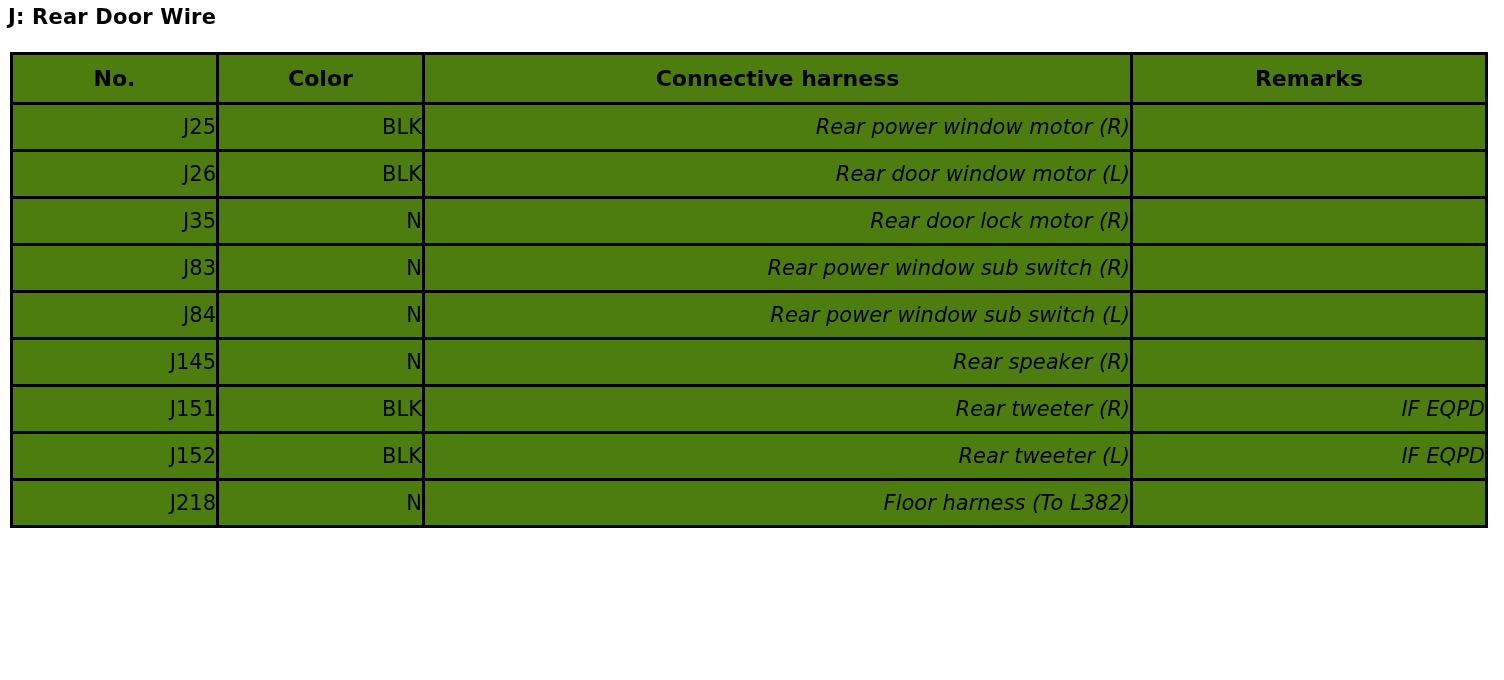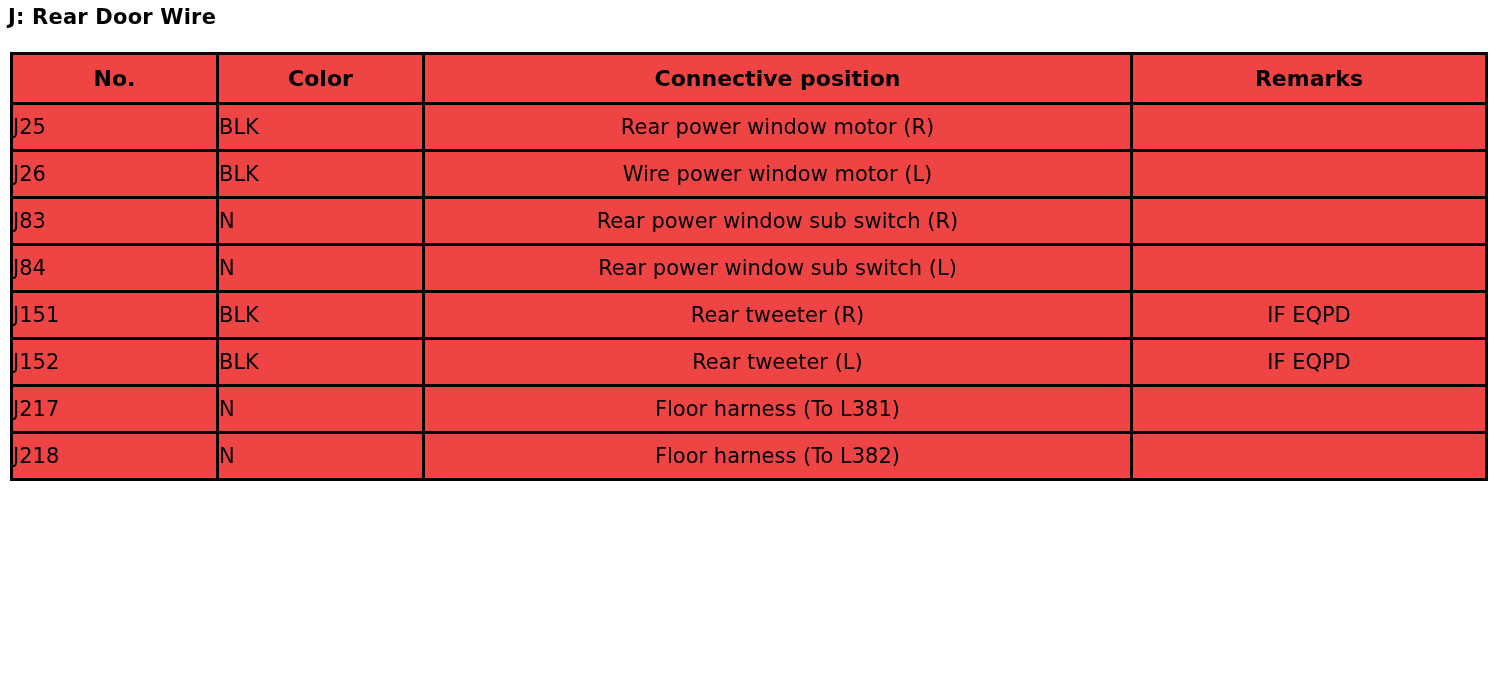--- a/index.html
+++ b/index.html
@@ -50,37 +50,38 @@
   #wire-table col.col-remarks  { width: 355px; }
 
   #wire-table th,
   #wire-table td {
     border: 3px solid #000000;
     padding: 0;
     height: 44px;
     font-size: 21px;
     line-height: 44px;
     vertical-align: middle;
-    background: #ef4444;
+    background: #4d7c0f;
   }
 
   #wire-table thead th {
     height: 47px;
     line-height: 47px;
     font-weight: bold;
     text-align: center;
     font-size: 22px;
   }
 
   .cell-center {
-    text-align: left;
+    text-align: right;
   }
   .cell-left {
-    text-align: center;
+    text-align: right;
     padding-left: 8px;
+    font-style: italic;
   }
 
   .cell-text {
     display: block;
     white-space: nowrap;
     overflow: hidden;
   }
 </style>
 </head>
 <body>
@@ -93,21 +94,21 @@
     <colgroup>
       <col class="col-no">
       <col class="col-color">
       <col class="col-conn">
       <col class="col-remarks">
     </colgroup>
     <thead>
       <tr>
         <th>No.</th>
         <th>Color</th>
-        <th>Connective position</th>
+        <th>Connective harness</th>
         <th>Remarks</th>
       </tr>
     </thead>
     <tbody id="table-body">
         <tr>
           <td class="cell-center">
             <span class="cell-text">J25</span>
           </td>
           <td class="cell-center">
             <span class="cell-text">BLK</span>
@@ -120,21 +121,35 @@
           </td>
         </tr>
         <tr>
           <td class="cell-center">
             <span class="cell-text">J26</span>
           </td>
           <td class="cell-center">
             <span class="cell-text">BLK</span>
           </td>
           <td class="cell-left">
-            <span class="cell-text">Wire power window motor (L)</span>
+            <span class="cell-text">Rear door window motor (L)</span>
+          </td>
+          <td class="cell-left">
+            <span class="cell-text"></span>
+          </td>
+        </tr>
+        <tr>
+          <td class="cell-center">
+            <span class="cell-text">J35</span>
+          </td>
+          <td class="cell-center">
+            <span class="cell-text">N</span>
+          </td>
+          <td class="cell-left">
+            <span class="cell-text">Rear door lock motor (R)</span>
           </td>
           <td class="cell-left">
             <span class="cell-text"></span>
           </td>
         </tr>
         <tr>
           <td class="cell-center">
             <span class="cell-text">J83</span>
           </td>
           <td class="cell-center">
@@ -156,20 +171,34 @@
           </td>
           <td class="cell-left">
             <span class="cell-text">Rear power window sub switch (L)</span>
           </td>
           <td class="cell-left">
             <span class="cell-text"></span>
           </td>
         </tr>
         <tr>
           <td class="cell-center">
+            <span class="cell-text">J145</span>
+          </td>
+          <td class="cell-center">
+            <span class="cell-text">N</span>
+          </td>
+          <td class="cell-left">
+            <span class="cell-text">Rear speaker (R)</span>
+          </td>
+          <td class="cell-left">
+            <span class="cell-text"></span>
+          </td>
+        </tr>
+        <tr>
+          <td class="cell-center">
             <span class="cell-text">J151</span>
           </td>
           <td class="cell-center">
             <span class="cell-text">BLK</span>
           </td>
           <td class="cell-left">
             <span class="cell-text">Rear tweeter (R)</span>
           </td>
           <td class="cell-left">
             <span class="cell-text">IF EQPD</span>
@@ -180,34 +209,20 @@
             <span class="cell-text">J152</span>
           </td>
           <td class="cell-center">
             <span class="cell-text">BLK</span>
           </td>
           <td class="cell-left">
             <span class="cell-text">Rear tweeter (L)</span>
           </td>
           <td class="cell-left">
             <span class="cell-text">IF EQPD</span>
-          </td>
-        </tr>
-        <tr>
-          <td class="cell-center">
-            <span class="cell-text">J217</span>
-          </td>
-          <td class="cell-center">
-            <span class="cell-text">N</span>
-          </td>
-          <td class="cell-left">
-            <span class="cell-text">Floor harness (To L381)</span>
-          </td>
-          <td class="cell-left">
-            <span class="cell-text"></span>
           </td>
         </tr>
         <tr>
           <td class="cell-center">
             <span class="cell-text">J218</span>
           </td>
           <td class="cell-center">
             <span class="cell-text">N</span>
           </td>
           <td class="cell-left">

